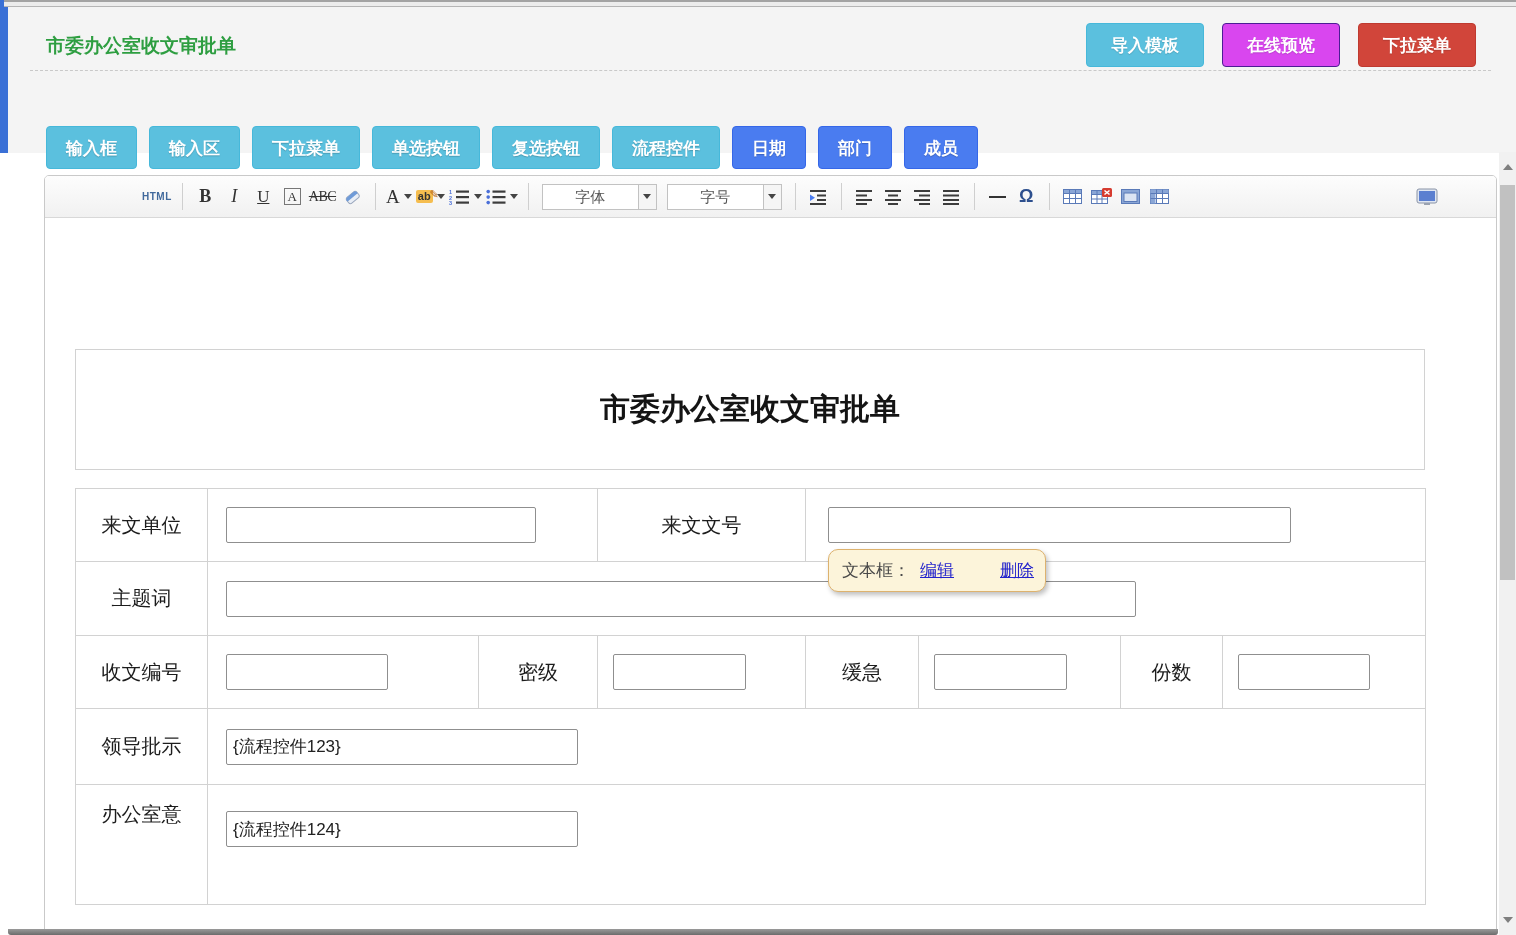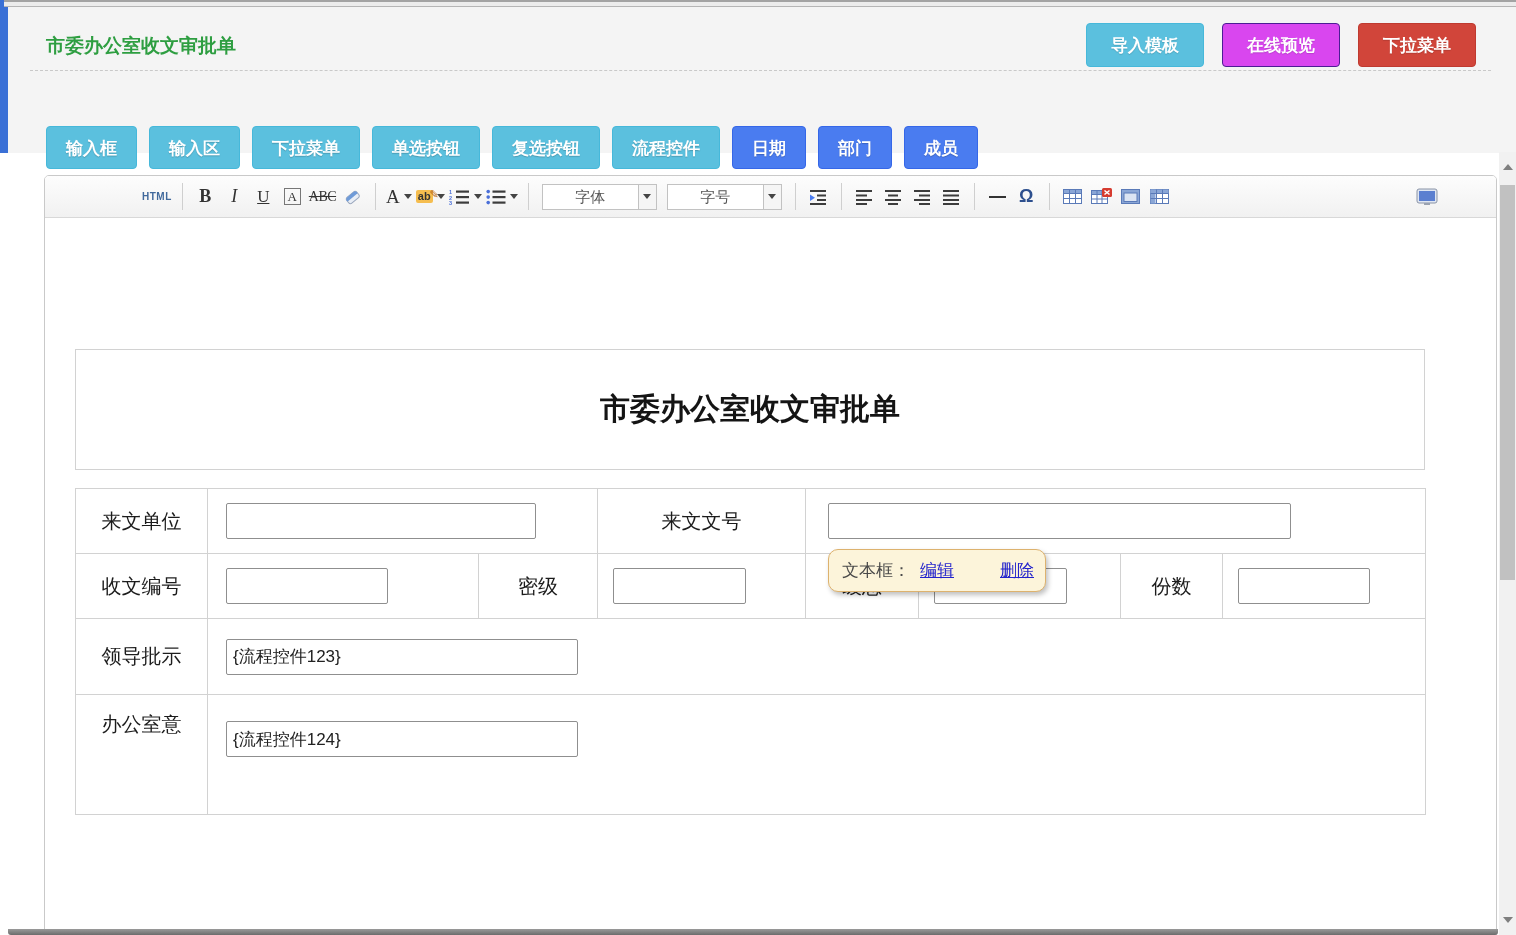--- a/index.html
+++ b/index.html
@@ -70,21 +70,21 @@
   table.form { margin-left:30px; width:1350px; border-collapse:collapse; table-layout:fixed; }
   table.form td { border:1px solid #d2d2d2; vertical-align:middle; background:#fff; }
   .lbl-cell { text-align:center; font-size:20px; color:#1c1c1c; }
   .in-cell { padding-left:18px; }
   .in-cell.pl22 { padding-left:22px; }
   .in-cell.pl15 { padding-left:15px; }
   input.fi { height:36px; border:1px solid #8f8f8f; border-radius:2px; background:#fff;
     font-size:17px; color:#222; padding:0 6px; font-family:inherit; }
   .w310{width:310px} .w463{width:463px} .w910{width:910px} .w162{width:162px}
   .w133{width:133px} .w132{width:132px} .w312{width:352px}
-  .h73{height:65px} .h74{height:74px} .h76{height:76px}
+  .h73{height:73px} .h74{height:74px} .h76{height:76px}
   tr.row6 td { height:120px; vertical-align:top; }
   tr.row6 .lbl-cell { padding-top:16px; }
   tr.row6 .in-cell { padding-top:26px; }
 
   
   .tooltip { position:absolute; left:828px; top:549px; width:218px; height:43px;
     background:#fcf4da; border:1px solid #ddb26e; border-radius:10px;
     box-shadow:2px 3px 5px rgba(0,0,0,.25); display:flex; align-items:center;
     padding-left:13px; z-index:50;
     font-family:"Liberation Serif","DejaVu Serif",serif; font-size:17px; color:#4a4a4a; }
@@ -312,20 +312,24 @@
             <col style="width:203px">
         </colgroup>
         <tbody>
             <tr>
           <td class="lbl-cell h73">来文单位</td>
           <td class="in-cell" colspan="2"><input class="fi w310" value="" style=""></td>
           <td class="lbl-cell">来文文号</td>
           <td class="in-cell pl22" colspan="4"><input class="fi w463" value="" style=""></td>
         </tr>
         <tr>
+          <td class="lbl-cell h74">主题词</td>
+          <td class="in-cell" colspan="7"><input class="fi w910" value="" style=""></td>
+        </tr>
+        <tr>
           <td class="lbl-cell h73">收文编号</td>
           <td class="in-cell"><input class="fi w162" value="" style=""></td>
           <td class="lbl-cell">密级</td>
           <td class="in-cell pl15"><input class="fi w133" value="" style=""></td>
           <td class="lbl-cell">缓急</td>
           <td class="in-cell pl15"><input class="fi w133" value="" style=""></td>
           <td class="lbl-cell">份数</td>
           <td class="in-cell pl15"><input class="fi w132" value="" style=""></td>
         </tr>
         <tr>

